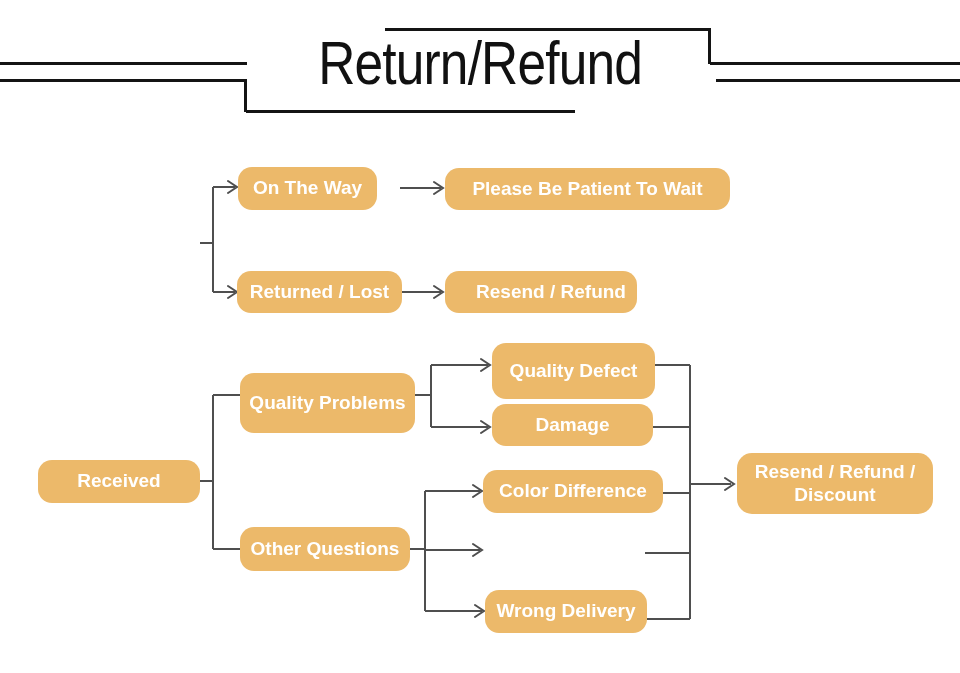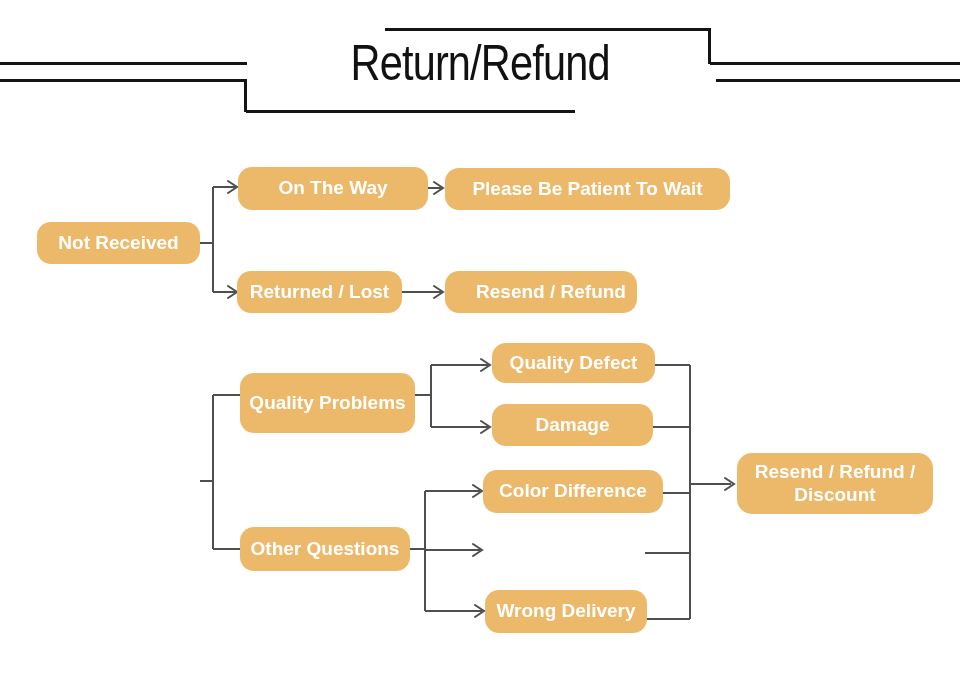--- a/index.html
+++ b/index.html
@@ -35,21 +35,21 @@
     fill: none;
     stroke-linecap: round;
     stroke-linejoin: miter;
   }
   .page-title {
     position: absolute;
     left: 0;
     top: 32px;
     width: 960px;
     text-align: center;
-    font-size: 50px;
+    font-size: 62px;
     line-height: 62px;
     font-weight: 300;
     color: #111;
     letter-spacing: -1px;
     white-space: nowrap;
   }
   .page-title .squeeze {
     display: inline-block;
     transform: scaleX(0.83);
     transform-origin: 50% 50%;
@@ -64,27 +64,27 @@
     justify-content: center;
     text-align: center;
     font-size: 19px;
     font-weight: 700;
     line-height: 1.18;
     padding: 0 8px;
     box-sizing: border-box;
   }
   
   .n-not-received   { left: 37px;  top: 222px; width: 163px; height: 42px; }
-  .n-on-the-way     { left: 238px; top: 167px; width: 190px; height: 43px; }
+  .n-on-the-way     { left: 238px; top: 167px; width: 139px; height: 43px; }
   .n-please-wait    { left: 445px; top: 168px; width: 285px; height: 42px; text-align: center; }
   .n-returned-lost  { left: 237px; top: 271px; width: 165px; height: 42px; }
   .n-resend-refund  { left: 445px; top: 271px; width: 192px; height: 42px; padding-left: 28px; }
   .n-received       { left: 38px;  top: 460px; width: 162px; height: 43px; }
   .n-quality-problems { left: 240px; top: 373px; width: 175px; height: 60px; }
-  .n-quality-defect { left: 492px; top: 343px; width: 163px; height: 40px; }
+  .n-quality-defect { left: 492px; top: 343px; width: 163px; height: 56px; }
   .n-damage         { left: 492px; top: 404px; width: 161px; height: 42px; }
   .n-other-questions{ left: 240px; top: 527px; width: 170px; height: 44px; }
   .n-color-difference{ left: 483px; top: 470px; width: 180px; height: 43px; }
   .n-not-fit        { left: 483px; top: 528px; width: 162px; height: 42px; }
   .n-wrong-delivery { left: 485px; top: 590px; width: 162px; height: 43px; }
   .n-final          { left: 737px; top: 453px; width: 196px; height: 61px; border-radius: 15px; }
 </style>
 </head>
 <body>
 
@@ -143,26 +143,26 @@
                M473,544 L482,550 L473,556
                M475,605 L484,611 L475,617
                M725,478 L734,484 L725,490"></path>
     </g>
   </svg>
 
   <div class="page-title">
     <span class="squeeze">Return/Refund</span>
   </div>
 
-  <div class="node n-not-received">Not Received</div>
   <div class="node n-on-the-way">On The Way</div>
   <div class="node n-please-wait">Please Be Patient To Wait</div>
   <div class="node n-returned-lost">Returned / Lost</div>
   <div class="node n-resend-refund">Resend / Refund</div>
 
+  <div class="node n-received">Received</div>
   <div class="node n-quality-problems">Quality Problems</div>
   <div class="node n-quality-defect">Quality Defect</div>
   <div class="node n-damage">Damage</div>
   <div class="node n-other-questions">Other Questions</div>
   <div class="node n-color-difference">Color Difference</div>
   <div class="node n-wrong-delivery">Wrong Delivery</div>
   <div class="node n-final">Resend / Refund / Discount</div>
 
 </div>
 

